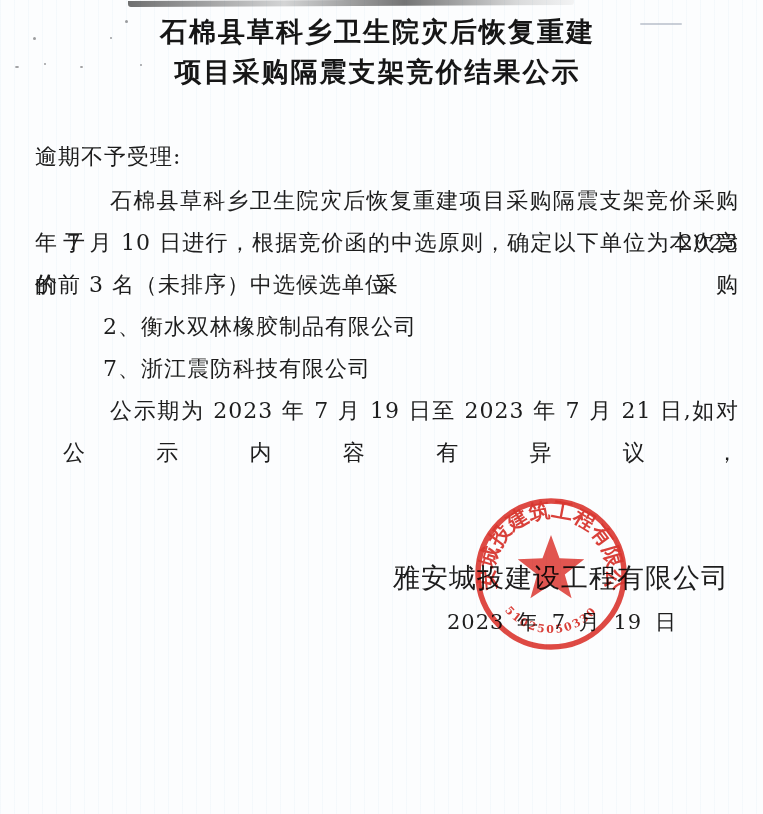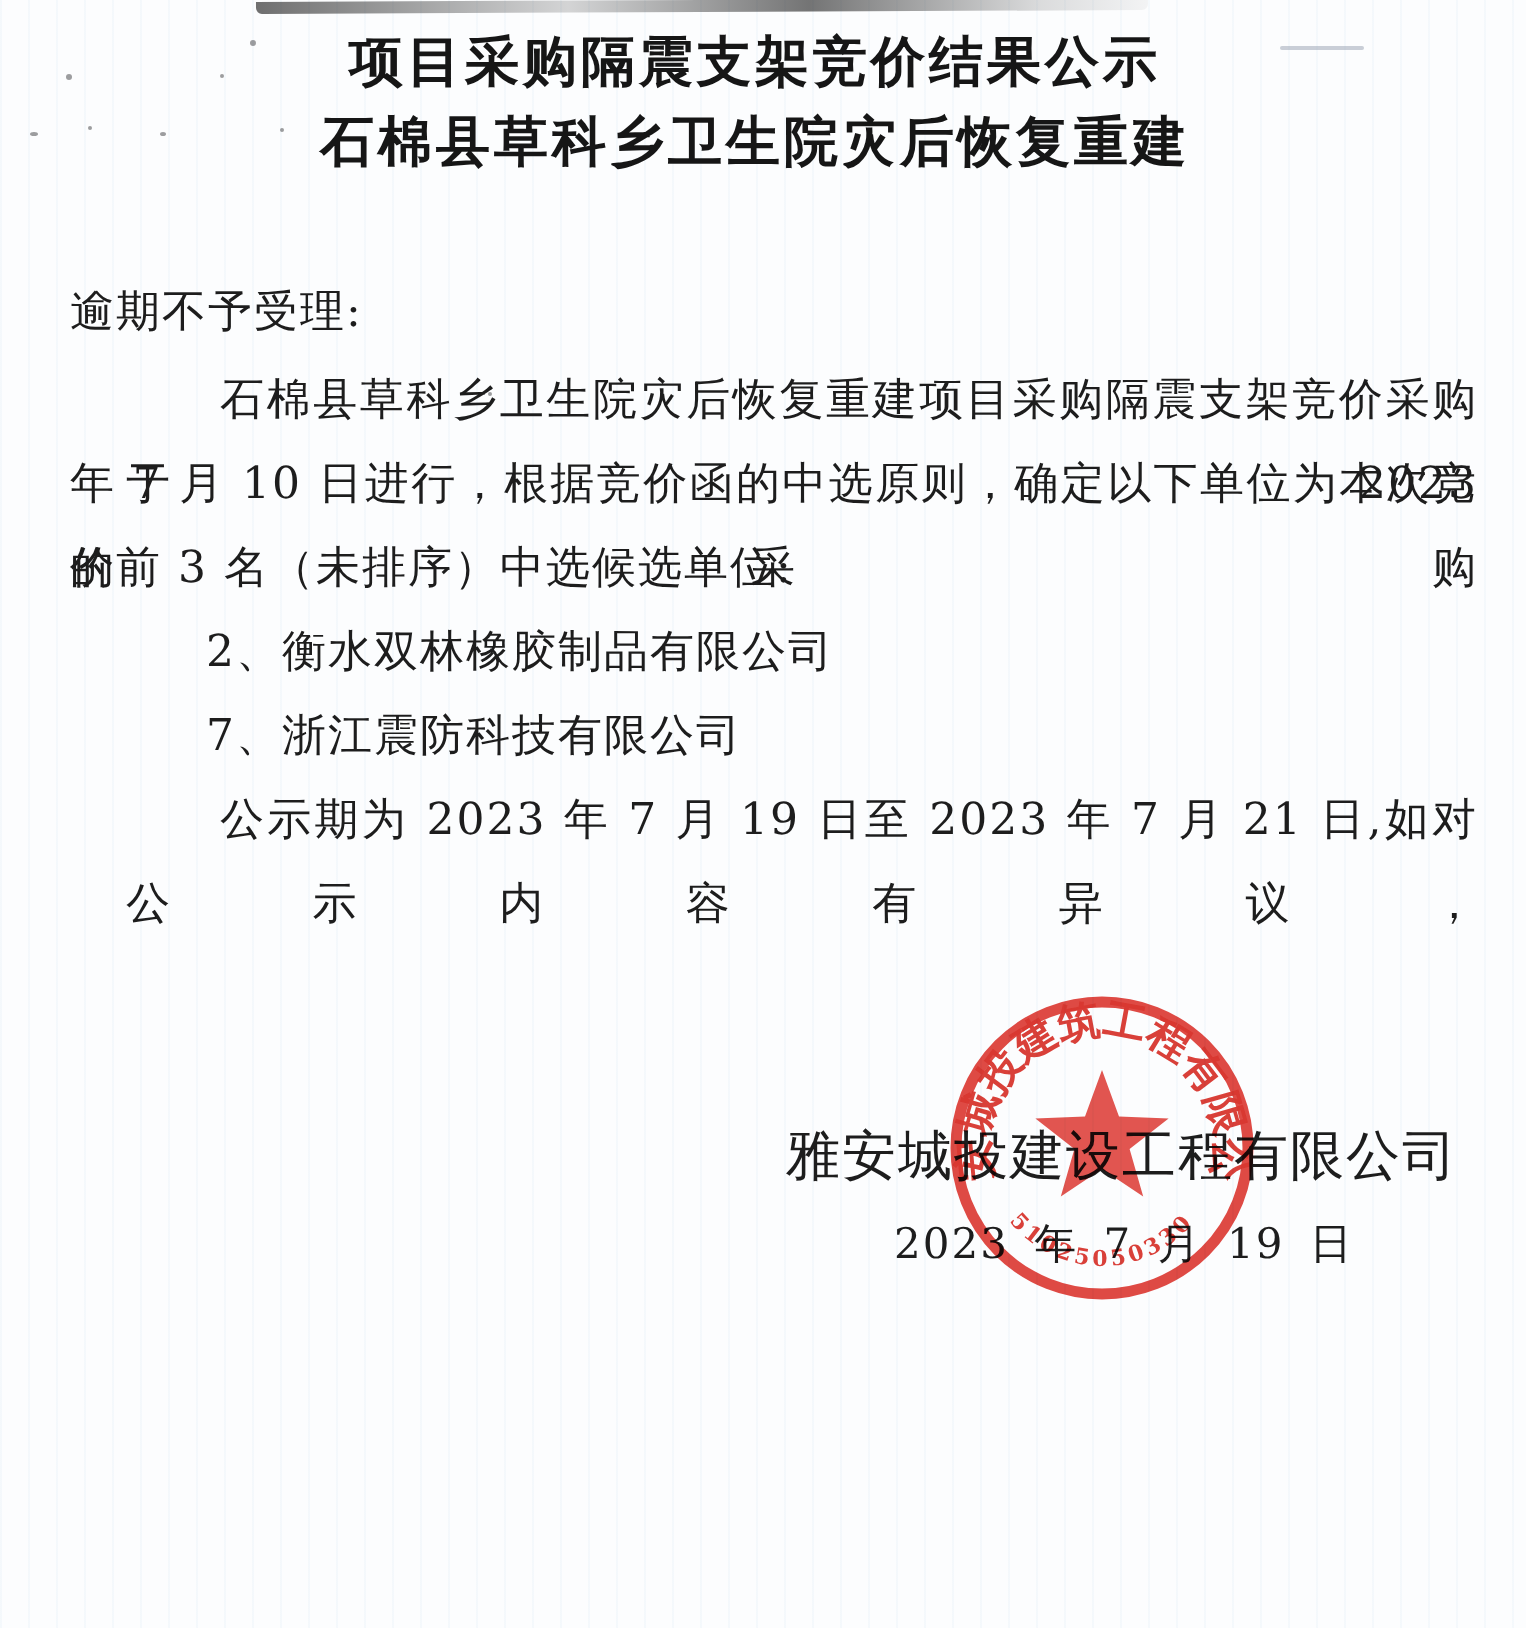--- a/index.html
+++ b/index.html
@@ -65,22 +65,22 @@
   <div class="speck" style="left:44px;top:63px;width:2px;height:2px;"></div>
   <div class="speck" style="left:80px;top:66px;width:3px;height:2px;"></div>
   <div class="speck" style="left:110px;top:37px;width:2px;height:2px;"></div>
   <div class="speck" style="left:125px;top:20px;width:3px;height:3px;"></div>
   <div class="speck" style="left:15px;top:66px;width:4px;height:2px;"></div>
   <div class="speck" style="left:140px;top:64px;width:2px;height:2px;"></div>
   <div class="speck" style="left:244px;top:196px;width:2px;height:2px;"></div>
   <div class="dash-faint" style="left:640px;top:23px;width:42px;"></div>
 
   <div class="title">
+    <div>石棉县草科乡卫生院灾后恢复重建</div>
     <div>项目采购隔震支架竞价结果公示</div>
-    <div>石棉县草科乡卫生院灾后恢复重建</div>
   </div>
 
   <div class="bodytext">
     <div class="line first">逾期不予受理:</div>
     <div class="line j indent">石棉县草科乡卫生院灾后恢复重建项目采购隔震支架竞价采购于 2023</div>
     <div class="line j">年 7 月 10 日进行，根据竞价函的中选原则，确定以下单位为本次竞价采购</div>
     <div class="line">的前 3 名（未排序）中选候选单位:</div>
     <div class="line winner">2、衡水双林橡胶制品有限公司</div>
     <div class="line winner">7、浙江震防科技有限公司</div>
     <div class="line j indent">公示期为 2023 年 7 月 19 日至 2023 年 7 月 21 日,如对公示内容有异议，</div>

